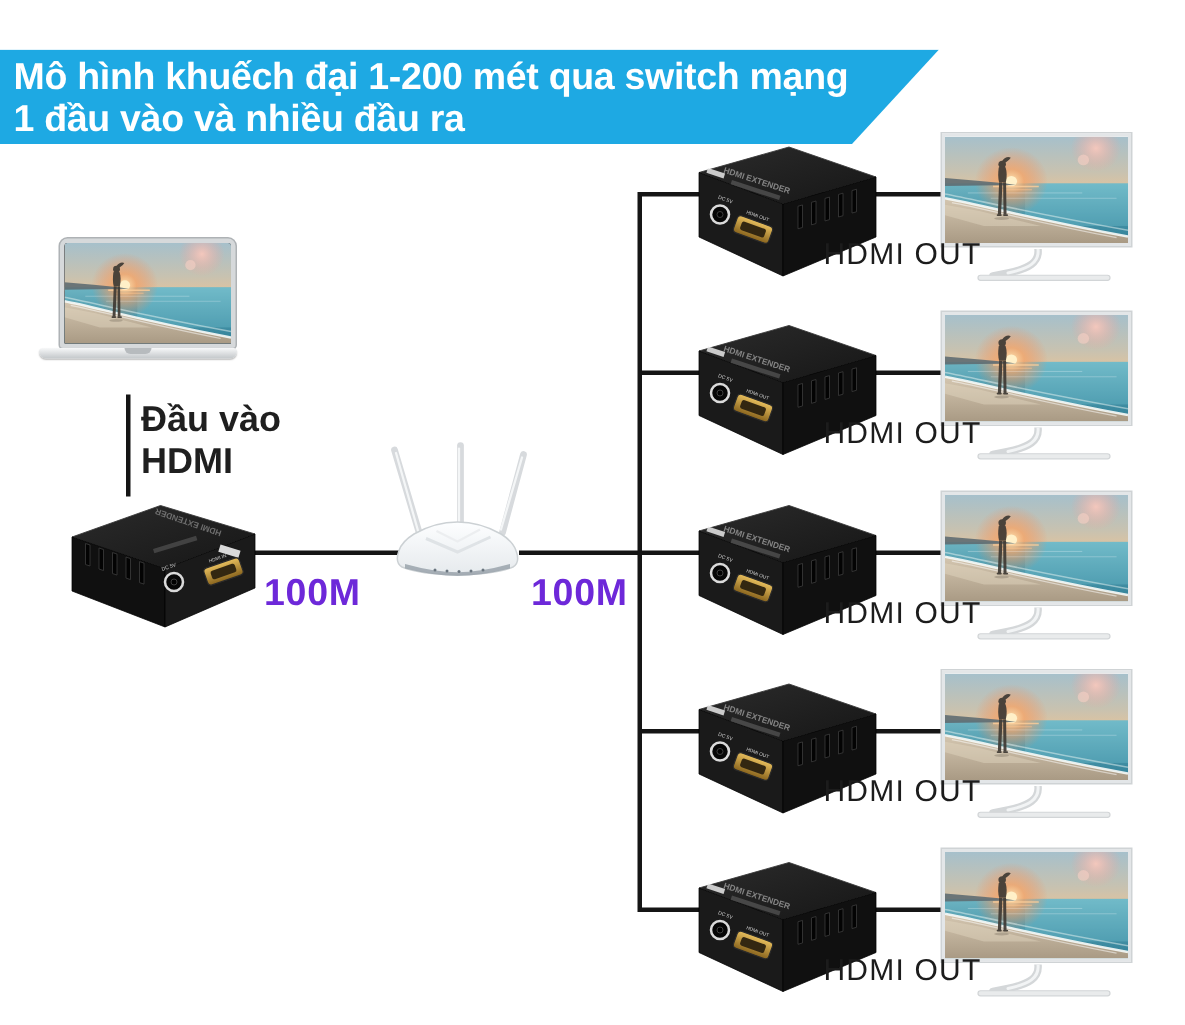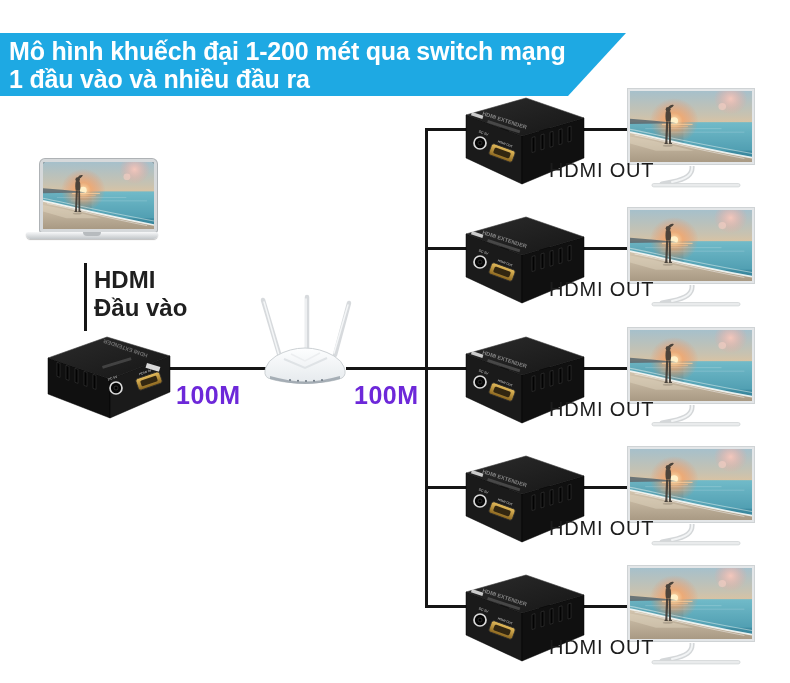--- a/index.html
+++ b/index.html
@@ -182,22 +182,22 @@
 
   <div class="abs laptop-screen" style="left:40px;top:159px;width:111px;height:67px;">
     <svg width="111" height="67" viewBox="0 0 160 100" preserveAspectRatio="none">
       <use href="#beach-scene"></use>
     </svg>
   </div>
   <div class="abs laptop-base" style="left:26px;top:232px;width:132px;height:7px;"></div>
   <div class="abs laptop-notch" style="left:83px;top:232px;width:18px;height:3.5px;"></div>
 
   <div class="abs input-label" style="left:94px;top:266px;">
+    <div>Đầu vào</div>
     <div>HDMI</div>
-    <div>Đầu vào</div>
   </div>
 
   <svg class="abs" style="left:44px;top:332px;" width="130" height="88" viewBox="0 0 130 88">
     <use href="#tx-box-def"></use>
   </svg>
 
   <div class="abs dist-label" style="left:176px;top:381px;">100M</div>
   <div class="abs dist-label" style="left:354px;top:381px;">100M</div>
 
   <svg class="abs" style="left:250px;top:291px;" width="110" height="100" viewBox="0 0 110 100">

